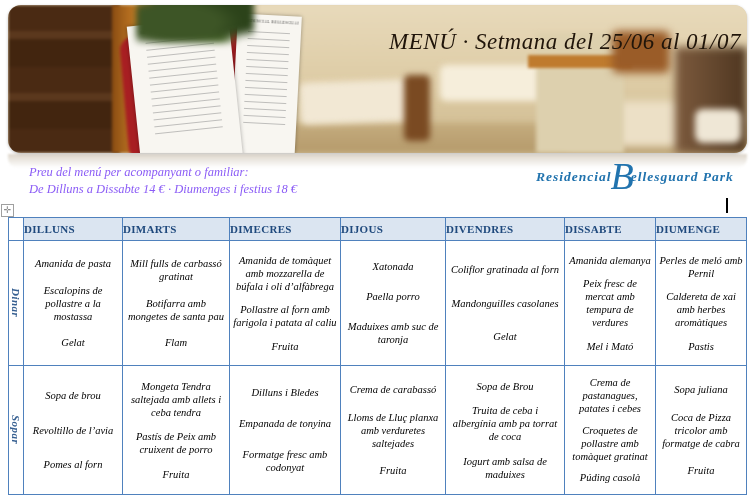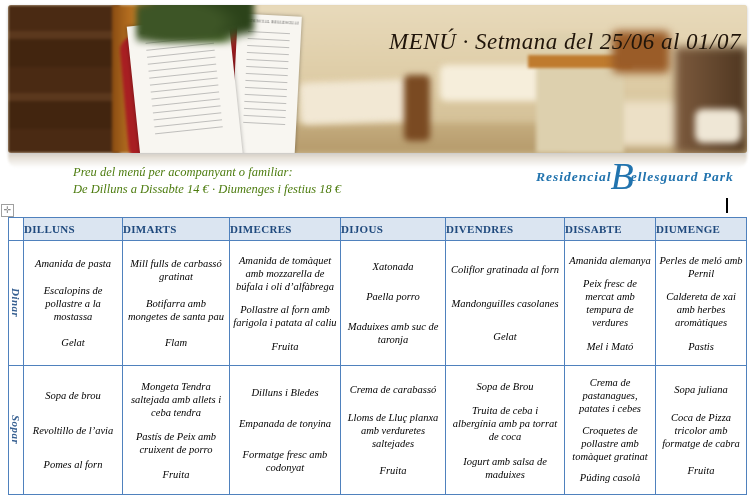--- a/index.html
+++ b/index.html
@@ -3,21 +3,21 @@
 <meta charset="utf-8">
 <style>
   html,body{margin:0;padding:0;}
   body{
     width:755px;height:499px;position:relative;background:#ffffff;
     font-family:"Liberation Serif",serif;overflow:hidden;
   }
   
   .photo{
     position:absolute;left:8px;top:5px;width:739px;height:148px;
-    border-radius:3px;overflow:hidden;background:#e3d3b2;
+    border-radius:13px;overflow:hidden;background:#e3d3b2;
     box-shadow:0 1px 3px rgba(0,0,0,.25);
   }
   .ph{position:absolute;}
   .wood{left:0;top:0;width:112px;height:100%;
     background:repeating-linear-gradient(180deg,#4a2a13 0 26px,#5b381d 26px 34px,#42250f 34px 62px);
     filter:blur(1.5px);}
   .orange-panel{left:104px;top:0;width:44px;height:100%;
     background:linear-gradient(90deg,#8a4c12,#c47b25 55%,#9a5a16);filter:blur(1.5px);}
   .door{left:146px;top:0;width:58px;height:100%;background:#35210f;filter:blur(2px);}
   .room{left:180px;top:0;right:0;height:100%;
@@ -48,22 +48,22 @@
                radial-gradient(ellipse at 70% 40%,#2c431a 0 45%,transparent 65%),
                radial-gradient(ellipse at 50% 80%,#4c6a2e 0 35%,transparent 55%);}
   .photo-title{
     position:absolute;right:6px;top:24px;z-index:5;
     font-style:italic;font-size:23px;color:#20150a;letter-spacing:.5px;white-space:nowrap;}
   .photo-reflection{
     position:absolute;left:8px;top:154px;width:739px;height:14px;
     background:linear-gradient(180deg,rgba(168,148,118,.38),rgba(255,255,255,0));
     filter:blur(1px);border-radius:0 0 10px 10px;}
   
-  .price{position:absolute;left:29px;top:164px;font-style:italic;color:#4d7c0f;
-    font-size:12.5px;line-height:17px;margin-left:44px;}
+  .price{position:absolute;left:29px;top:164px;font-style:italic;color:#8b5cf6;
+    font-size:12.5px;line-height:17px;}
   
   .logo{position:absolute;left:536px;top:154px;height:44px;color:#2173ae;
     font-style:italic;font-weight:bold;white-space:nowrap;}
   .logo .small{font-size:13.5px;letter-spacing:1px;vertical-align:baseline;}
   .logo .bigb{font-size:38px;letter-spacing:0;margin:0 -3px 0 -1px;vertical-align:-8px;
     font-weight:normal;}
   .caret{position:absolute;left:726px;top:198px;width:1.5px;height:15px;background:#000;}
   
   .move-handle{position:absolute;left:1px;top:204px;width:11px;height:11px;border:1px solid #a0a0a0;
     background:#fff;color:#8a8a8a;font-size:9px;line-height:10px;text-align:center;

